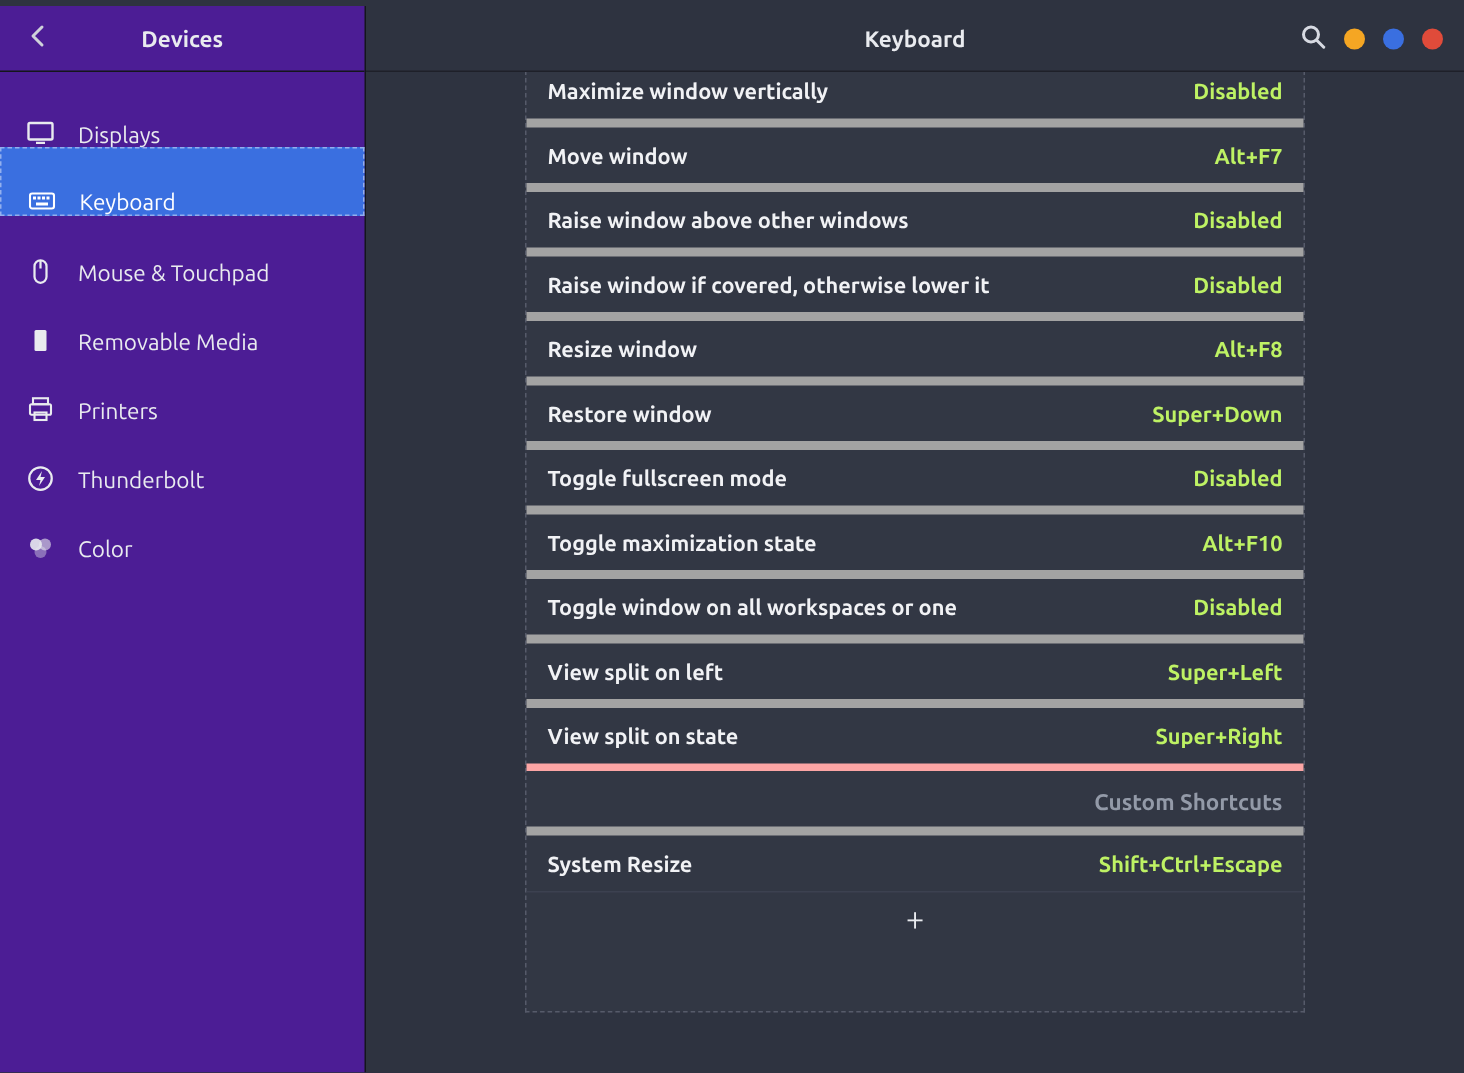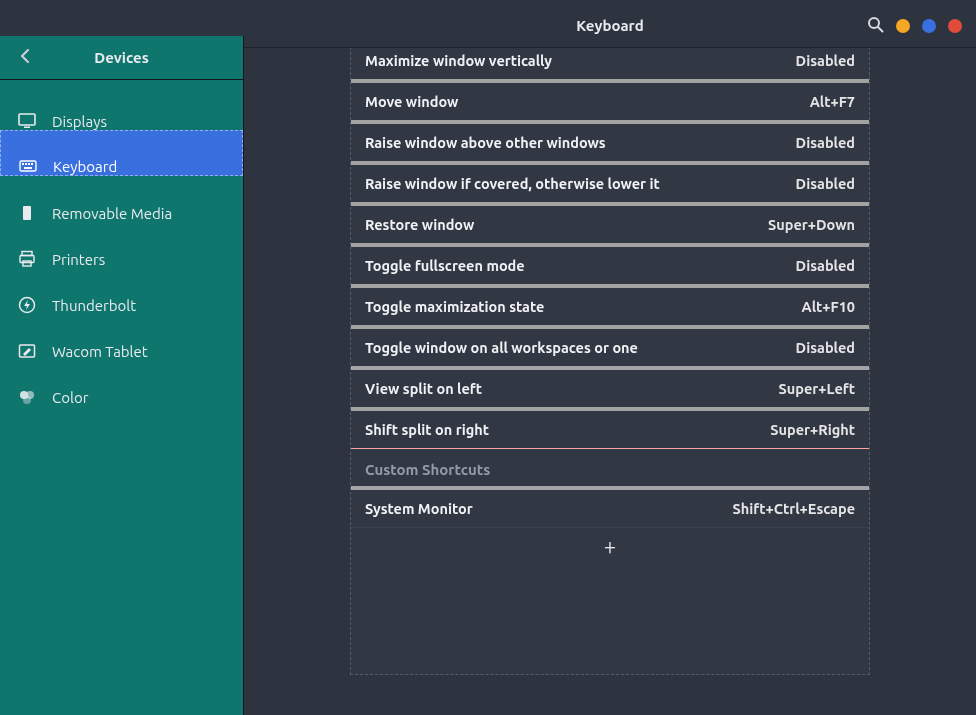--- a/index.html
+++ b/index.html
@@ -17,25 +17,24 @@
     display: flex;
     width: 100%;
     height: 100%;
     padding-top: 4px;
   }
 
   
   .sidebar {
     width: 244px;
     flex: 0 0 244px;
-    background: #0f766e;
+    background: #4c1d95;
     border-right: 1px solid #14161b;
     display: flex;
     flex-direction: column;
-    margin-top: 32px;
   }
   .sidebar-header {
     height: 44px;
     display: flex;
     align-items: center;
     padding: 0 14px;
     border-bottom: 1px solid #14161b;
     position: relative;
   }
   .back-btn {
@@ -122,32 +121,33 @@
     border: 1px dashed #565b6a;
     border-top: none;
     display: flex;
     flex-direction: column;
   }
   .row {
     display: flex;
     align-items: center;
     justify-content: space-between;
     padding: 10px 14px;
-    border-top: 4px solid #a3a3a3;
+    border-top: 6px solid #a3a3a3;
     cursor: pointer;
   }
   .row:first-child { border-top: none; }
   .row .label { color: #f1f2f5; font-weight: 600; font-size: 14.5px; }
-  .row .accel { color: #e5e5e5; font-weight: 600; font-size: 14.5px; }
+  .row .accel { color: #bef264; font-weight: 600; font-size: 14.5px; }
   .section-header {
     padding: 12px 14px 8px 14px;
     color: #939aa8;
     font-weight: 700;
-    border-top: 1px solid #fca5a5;
+    border-top: 5px solid #fca5a5;
     cursor: default;
+    text-align: right;
   }
   .add-row {
     display:flex;
     align-items:center;
     justify-content:center;
     height: 36px;
     border-top: 1px solid #3c4150;
     color:#e9ebef;
     font-size: 22px;
     font-weight: 300;
@@ -190,20 +190,29 @@
               <rect x="3" y="6" width="2" height="2" fill="currentColor"></rect>
               <rect x="6" y="6" width="2" height="2" fill="currentColor"></rect>
               <rect x="9" y="6" width="2" height="2" fill="currentColor"></rect>
               <rect x="12" y="6" width="2" height="2" fill="currentColor"></rect>
               <rect x="5" y="10" width="8" height="2" fill="currentColor"></rect>
             </svg>
         </span>
         <span>Keyboard</span>
       </div>
 
+      <div class="sidebar-item">
+        <span class="icon">
+          <svg width="18" height="18" viewBox="0 0 18 18">
+              <rect x="5" y="1.5" width="8" height="15" rx="4" fill="none" stroke="currentColor" stroke-width="1.5"></rect>
+              <line x1="9" y1="2" x2="9" y2="7" stroke="currentColor" stroke-width="1.5"></line>
+            </svg>
+        </span>
+        <span>Mouse &amp; Touchpad</span>
+      </div>
 
       <div class="sidebar-item">
         <span class="icon">
           <svg width="18" height="18" viewBox="0 0 18 18">
               <rect x="5" y="2" width="8" height="14" rx="1" fill="currentColor"></rect>
             </svg>
         </span>
         <span>Removable Media</span>
       </div>
 
@@ -221,29 +230,20 @@
       <div class="sidebar-item">
         <span class="icon">
           <svg width="18" height="18" viewBox="0 0 18 18">
               <circle cx="9" cy="9" r="7.5" fill="none" stroke="currentColor" stroke-width="1.5"></circle>
               <path d="M10 4L6 10h3l-1 4 4-6h-3z" fill="currentColor"></path>
             </svg>
         </span>
         <span>Thunderbolt</span>
       </div>
 
-      <div class="sidebar-item">
-        <span class="icon">
-          <svg width="18" height="18" viewBox="0 0 18 18">
-              <rect x="1.5" y="3" width="15" height="12" rx="1" fill="none" stroke="currentColor" stroke-width="1.5"></rect>
-              <path d="M5 12l6-6 2 2-6 6z" fill="currentColor"></path>
-            </svg>
-        </span>
-        <span>Wacom Tablet</span>
-      </div>
 
       <div class="sidebar-item">
         <span class="icon">
           <svg width="18" height="18" viewBox="0 0 18 18">
               <circle cx="6" cy="7" r="4" fill="currentColor" opacity=".9"></circle>
               <circle cx="12" cy="7" r="4" fill="currentColor" opacity=".6"></circle>
               <circle cx="9" cy="12" r="4" fill="currentColor" opacity=".4"></circle>
             </svg>
         </span>
         <span>Color</span>
@@ -283,48 +283,52 @@
         </div>
         <div class="row">
           <span class="label">Raise window above other windows</span>
           <span class="accel">Disabled</span>
         </div>
         <div class="row">
           <span class="label">Raise window if covered, otherwise lower it</span>
           <span class="accel">Disabled</span>
         </div>
         <div class="row">
+          <span class="label">Resize window</span>
+          <span class="accel">Alt+F8</span>
+        </div>
+        <div class="row">
           <span class="label">Restore window</span>
           <span class="accel">Super+Down</span>
         </div>
         <div class="row">
           <span class="label">Toggle fullscreen mode</span>
           <span class="accel">Disabled</span>
         </div>
         <div class="row">
           <span class="label">Toggle maximization state</span>
           <span class="accel">Alt+F10</span>
         </div>
         <div class="row">
           <span class="label">Toggle window on all workspaces or one</span>
           <span class="accel">Disabled</span>
         </div>
         <div class="row">
           <span class="label">View split on left</span>
           <span class="accel">Super+Left</span>
         </div>
         <div class="row">
-          <span class="label">Shift split on right</span>
+          <span class="label">View split on state</span>
           <span class="accel">Super+Right</span>
         </div>
 
         <div class="section-header">Custom Shortcuts</div>
 
         <div class="row">
-          <span class="label">System Monitor</span>
+          <span class="label">System Resize</span>
           <span class="accel">Shift+Ctrl+Escape</span>
         </div>
 
         <div class="add-row">
           <span>+</span>
         </div>
 
       </div>
     </div>
   </section>

